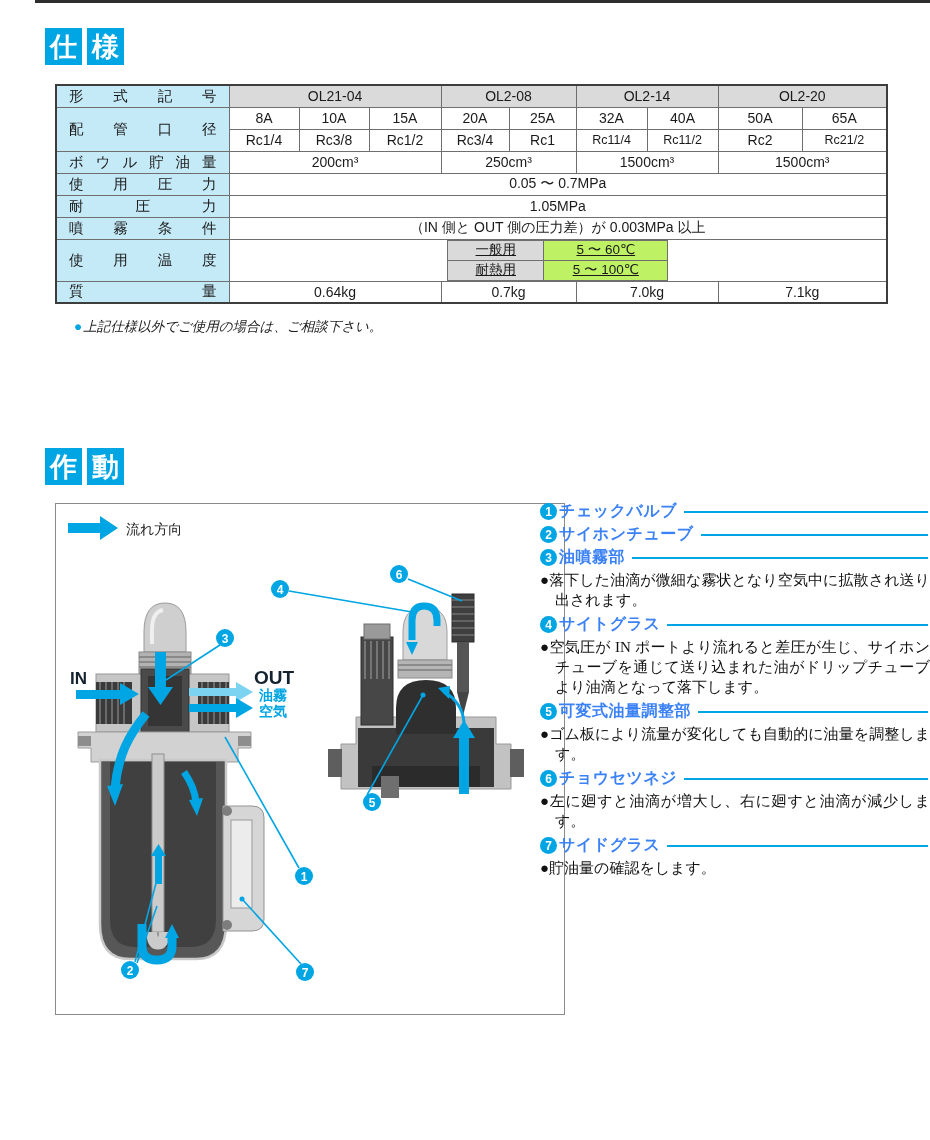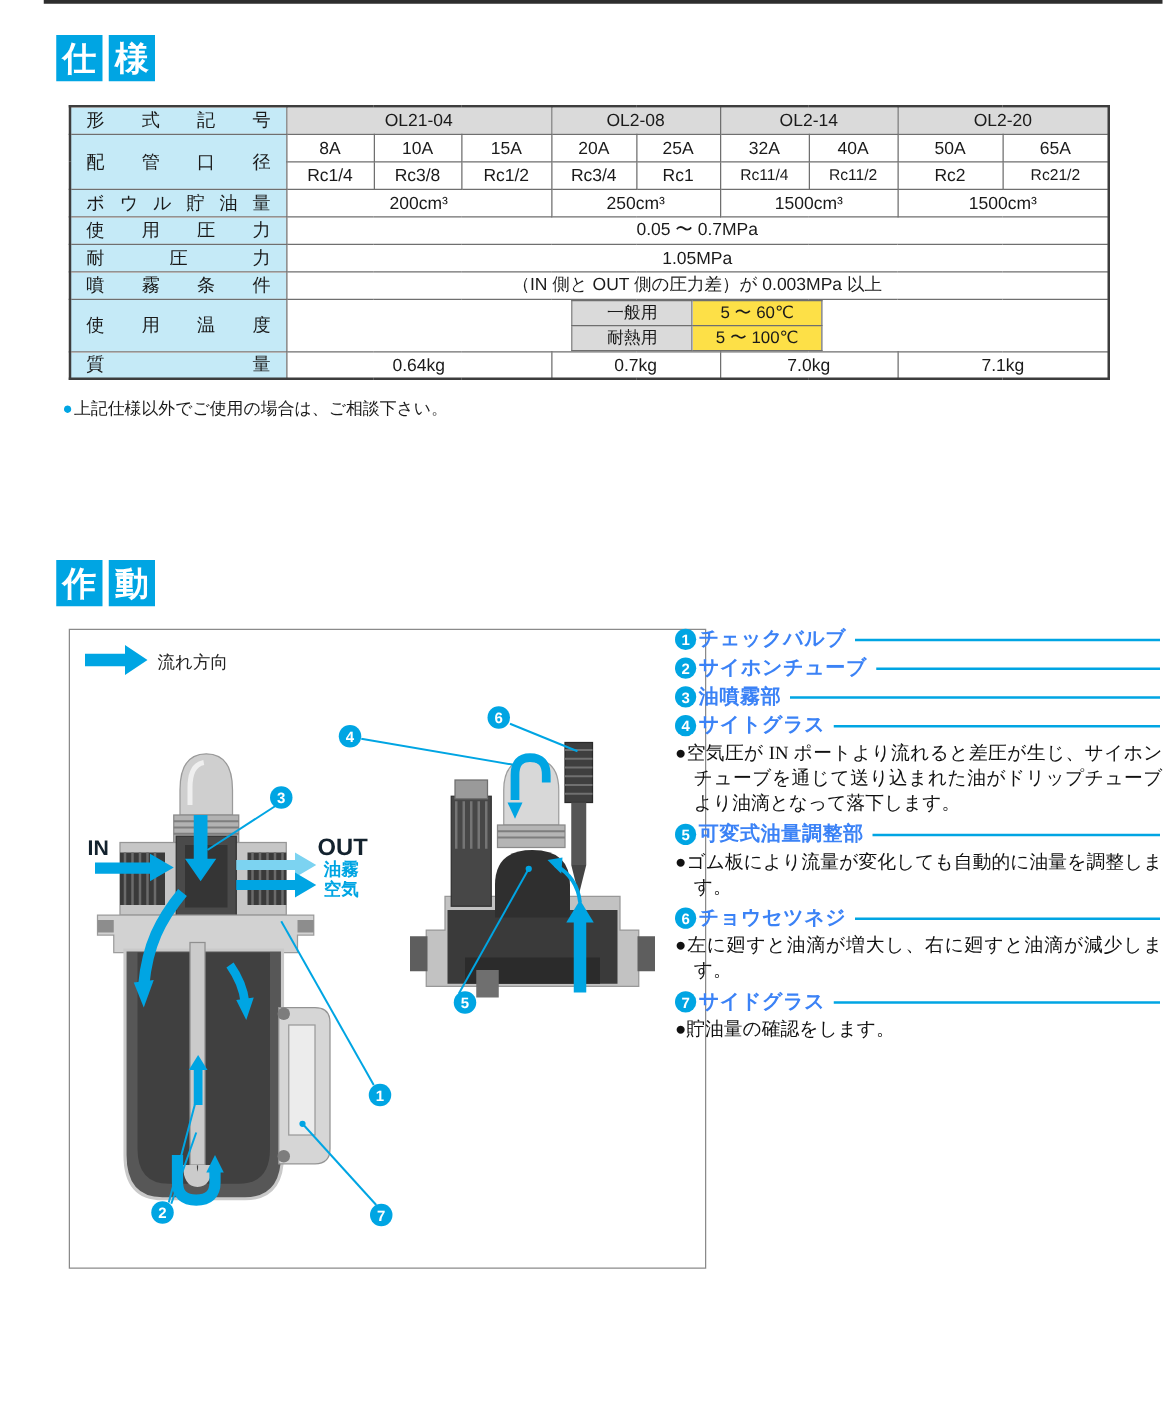--- a/index.html
+++ b/index.html
@@ -34,27 +34,27 @@
   table.spec td.lbl {
     background:#c5eaf7; text-align:justify; text-align-last:justify;
     padding:0 12px; font-size:14.5px;
   }
   table.spec td.model { background:#dadada; }
   td.small { font-size:12.5px; }
   td.temp-cell { height:46px; }
   table.mini {
     border-collapse:collapse; margin:0 auto; font-size:13.5px;
   }
-  table.mini td { border:1px solid #6f6f6f; height:20px; padding:0 6px; }
+  table.mini td { border:1px solid #6f6f6f; height:20px; padding:0 6px;text-decoration:underline; }
   table.mini td.mlbl { background:#dadada; width:96px; }
-  table.mini td.mval { background:#fde047; width:104px; }
+  table.mini td.mval { background:#bef264; width:124px; }
 
   .footnote {
-    position:absolute; left:50px; top:318px; font-size:13.5px;
-    font-family:"Liberation Serif","DejaVu Serif",serif; color:#1a1a1a;
+    position:absolute; left:74px; top:318px; font-size:13.5px;
+    font-family:"Liberation Serif","DejaVu Serif",serif; color:#1a1a1a;font-style:italic;
   }
   .footnote .blt { color:#00A5E3; margin-right:1px; }
 
   
   .diagram-box {
     position:absolute; left:55px; top:503px; width:510px; height:512px;
     border:1px solid #8a8a8a; background:#fff;
   }
   .diagram-box svg { display:block; }
   svg text { font-family:"Liberation Sans","DejaVu Sans",sans-serif; }
@@ -360,20 +360,21 @@
       <span class="rule"></span>
     </div>
   </div>
 
   <div class="op-sec">
     <div class="op-head">
       <span class="badge">3</span>
       <span class="op-title">油噴霧部</span>
       <span class="rule"></span>
     </div>
+    <p class="op-body"><span>●</span><span>落下した油滴が微細な霧状となり空気中に拡散され送り出されます。</span></p>
   </div>
 
   <div class="op-sec">
     <div class="op-head">
       <span class="badge">4</span>
       <span class="op-title">サイトグラス</span>
       <span class="rule"></span>
     </div>
     <p class="op-body"><span>●</span><span>空気圧が IN ポートより流れると差圧が生じ、サイホンチューブを通じて送り込まれた油がドリップチューブより油滴となって落下します。</span></p>
   </div>

